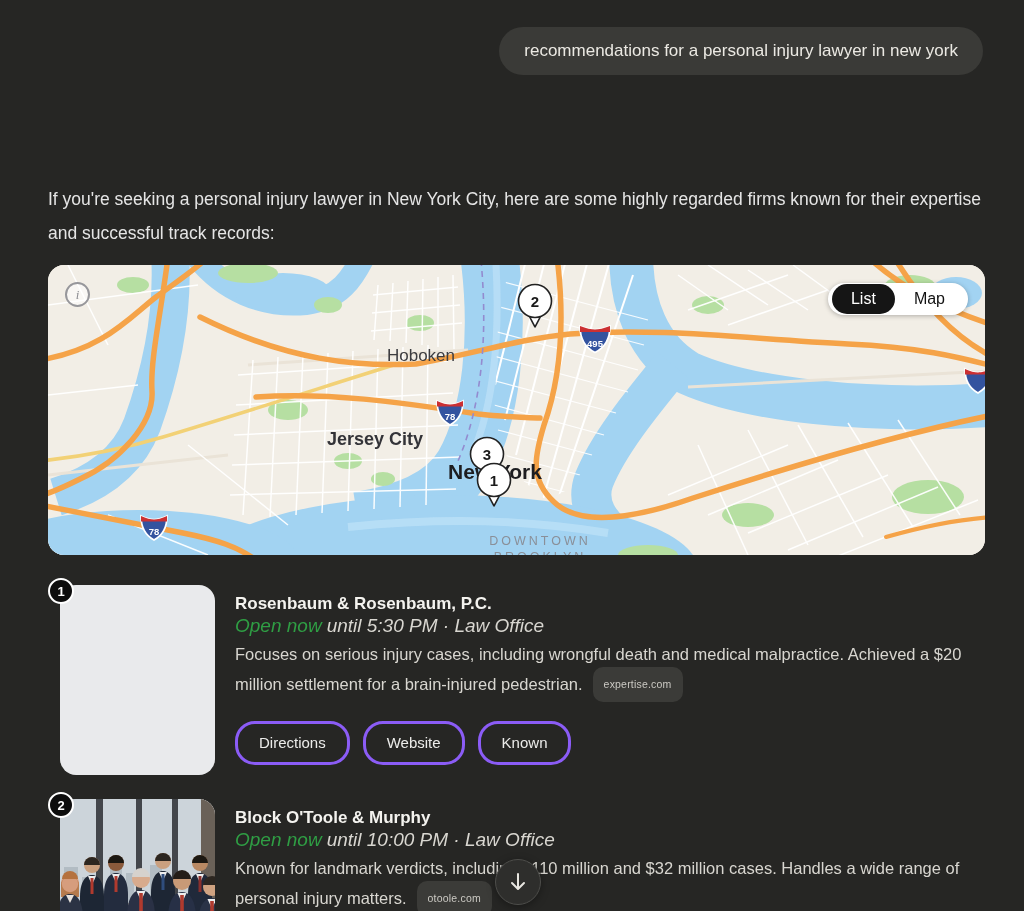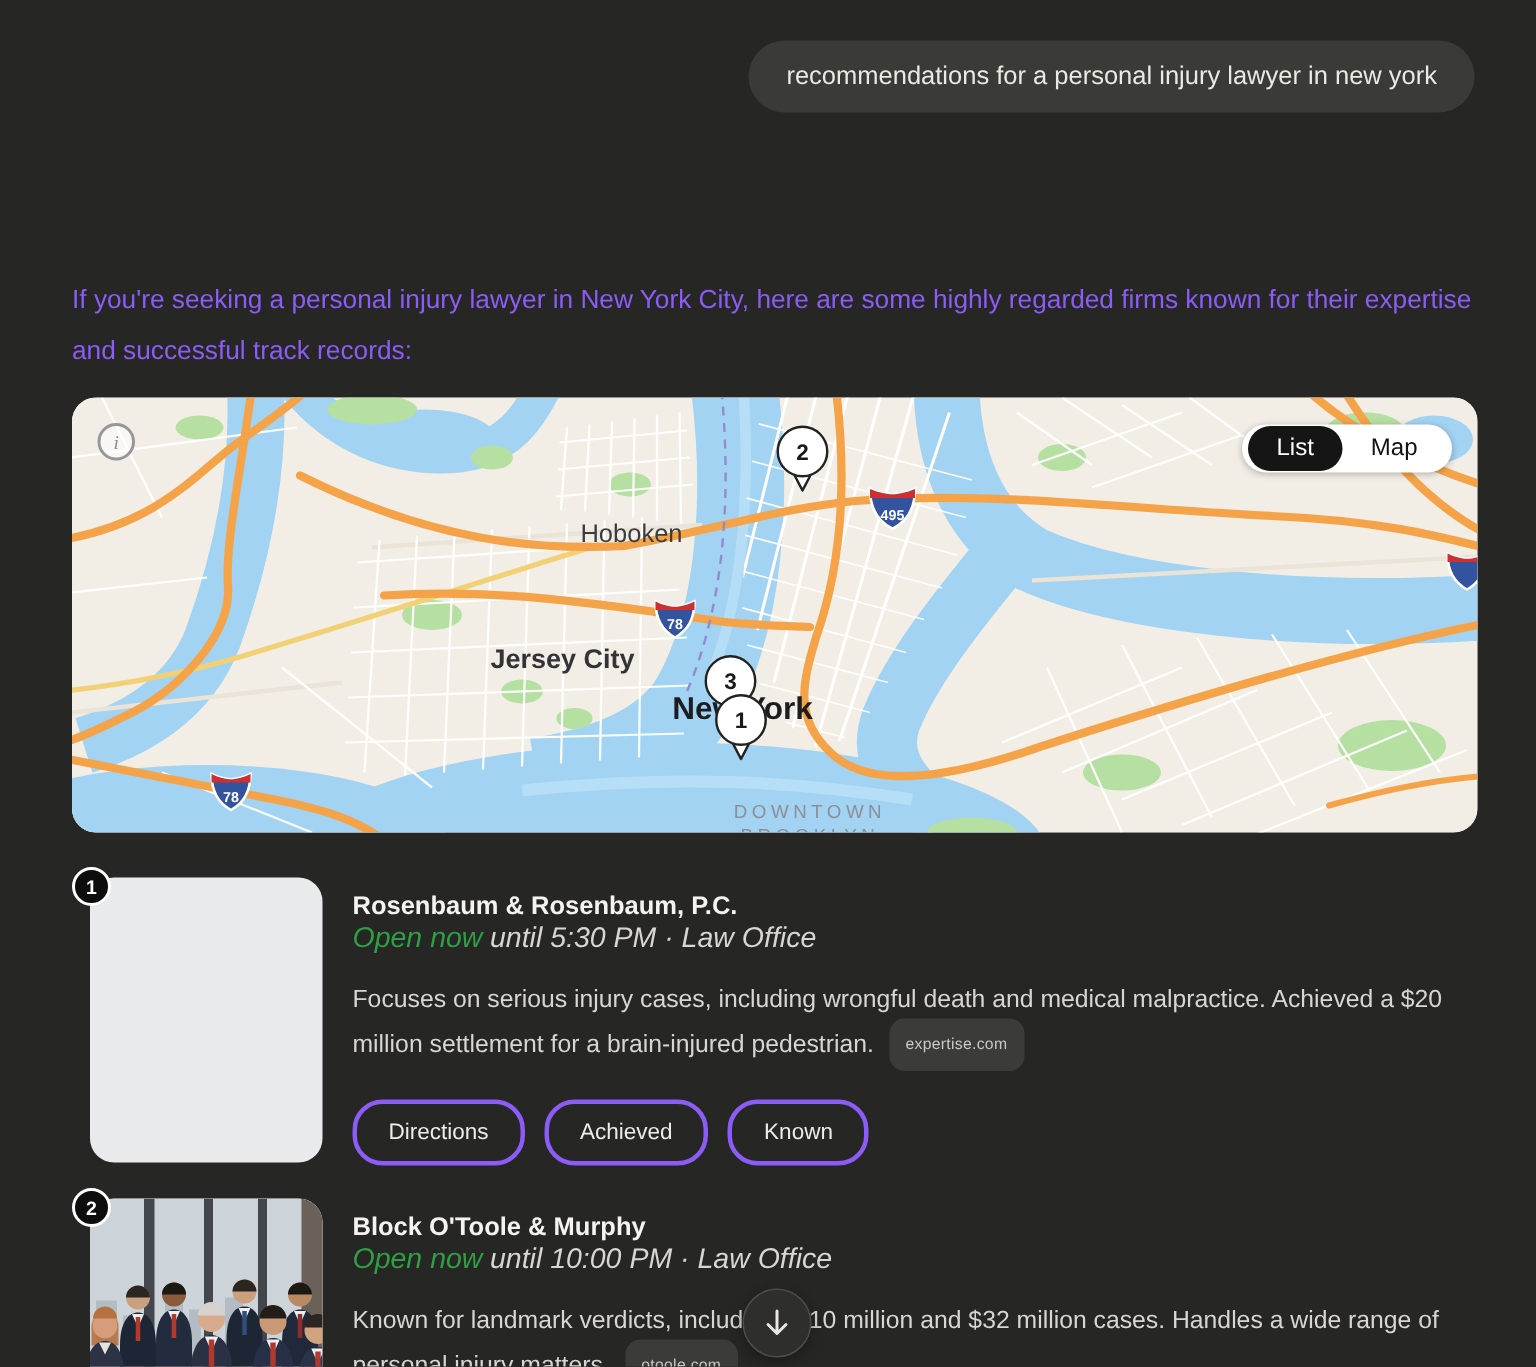--- a/index.html
+++ b/index.html
@@ -12,21 +12,21 @@
   
   .user-bubble{
     position:absolute;top:27px;right:41px;
     background:#3a3a37;color:#ebe9e3;
     border-radius:24px;padding:13px 25px;
     font-size:17px;line-height:22px;
   }
   
   .intro{
     position:absolute;left:48px;top:182px;width:940px;
-    color:#8b5cf6;font-size:17.5px;line-height:34px;
+    color:#e5e5e5;font-size:17.5px;line-height:34px;
   }
   
   .map-card{
     position:absolute;left:48px;top:265px;width:937px;height:290px;
     border-radius:16px;overflow:hidden;background:#f2eee6;
   }
   .map-card svg.map{display:block;width:937px;height:290px;}
   .map-info{
     position:absolute;left:17px;top:17px;width:21px;height:21px;
     border:2px solid #97979b;border-radius:50%;
@@ -54,21 +54,21 @@
   }
   .thumb{
     position:absolute;left:12px;top:7px;width:155px;height:190px;
     border-radius:16px;overflow:hidden;background:#e9eaec;
   }
   .thumb svg{display:block;width:155px;height:190px;}
   .biz-name{margin:15px 0 0 0;color:#f4f3ef;font-size:17px;font-weight:700;line-height:22px;}
   .biz-hours{margin-top:0;font-size:19px;color:#d8d6d0;line-height:22px;font-style:italic;}
   .open-now{color:#2f9e44;}
   .biz-hours .rest{margin-left:5px;}
-  .biz-desc{margin-top:16px;font-size:16.5px;color:#d8d6d0;line-height:27.5px;width:745px;}
+  .biz-desc{margin-top:4px;font-size:16.5px;color:#d8d6d0;line-height:27.5px;width:745px;}
   .src-badge{
     display:inline-block;background:#3b3b38;color:#cbc9c3;
     font-size:10.5px;border-radius:10px;padding:4px 11px;
     margin-left:10px;transform:translateY(-2px);letter-spacing:.2px;
   }
   .btn-row{margin-top:17px;display:flex;gap:13px;}
   .pill-btn{
     background:transparent;border:3px solid #8b5cf6;border-radius:20px;
     color:#ececea;font-size:15px;padding:10px 21px;line-height:18px;
     font-family:inherit;cursor:pointer;
@@ -278,21 +278,21 @@
   <div class="thumb"></div>
   <div class="biz-name">Rosenbaum &amp; Rosenbaum, P.C.</div>
   <div class="biz-hours">
     <span class="open-now">Open now</span><span class="rest">until 5:30 PM · Law Office</span>
   </div>
   <div class="biz-desc">
     <span>Focuses on serious injury cases, including wrongful death and medical malpractice. Achieved a $20 million settlement for a brain-injured pedestrian.</span><span class="src-badge">expertise.com</span>
   </div>
   <div class="btn-row">
     <button class="pill-btn">Directions</button>
-    <button class="pill-btn">Achieved</button>
+    <button class="pill-btn">Website</button>
     <button class="pill-btn">Known</button>
   </div>
 </div>
 
 <div class="listing listing-2">
   <div class="num-badge">2</div>
   <div class="thumb">
     <svg viewBox="0 0 155 190">
       <rect width="155" height="190" fill="#8a8378"></rect>
       <rect x="0" y="0" width="155" height="108" fill="#ccd4da"></rect>

